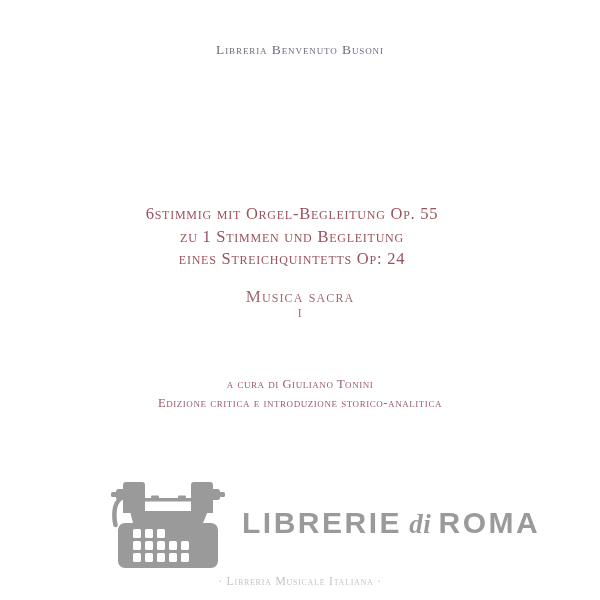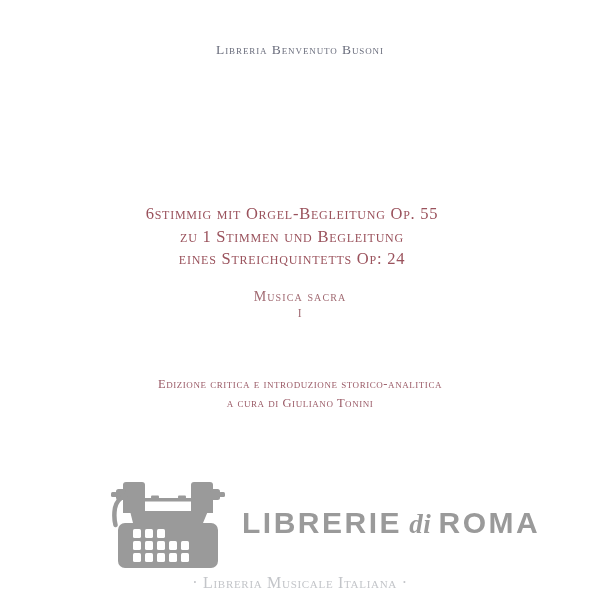--- a/index.html
+++ b/index.html
@@ -74,21 +74,21 @@
   
   .series-block {
     position: absolute;
     top: 289px;
     left: 0;
     width: 600px;
     text-align: center;
   }
   .series-name {
     font-family: "Liberation Serif", "DejaVu Serif", serif;
-    font-size: 14px;
+    font-size: 17px;
     font-variant: small-caps;
     letter-spacing: 1.1px;
     color: #a16a72;
     line-height: 16px;
     white-space: nowrap;
   }
   .series-number {
     font-family: "Liberation Serif", "DejaVu Serif", serif;
     font-size: 11.5px;
     letter-spacing: 0.5px;
@@ -148,21 +148,21 @@
   }
 
   
   .publisher {
     position: absolute;
     top: 574px;
     left: 0;
     width: 600px;
     text-align: center;
     font-family: "Liberation Serif", "DejaVu Serif", serif;
-    font-size: 16px;
+    font-size: 12px;
     font-variant: small-caps;
     letter-spacing: 0.7px;
     color: #c3c5c9;
     white-space: nowrap;
   }
 </style>
 </head>
 <body>
 
 <div class="page">
@@ -175,22 +175,22 @@
     <div class="subtitle-line">zu 1 Stimmen und Begleitung</div>
     <div class="subtitle-line">eines Streichquintetts Op: 24</div>
   </div>
 
   <div class="series-block">
     <div class="series-name">Musica sacra</div>
     <div class="series-number">I</div>
   </div>
 
   <div class="credits-block">
+    <div class="credits-line">a cura di Giuliano Tonini</div>
     <div class="credits-line">Edizione critica e introduzione storico-analitica</div>
-    <div class="credits-line">a cura di Giuliano Tonini</div>
   </div>
 
   <div class="watermark">
     <div class="wm-mark">
       <svg viewBox="0 0 120 96" width="120" height="96" aria-hidden="true">
         <g fill="#9a9a9a">
 
           <path d="M18 6 h16 a3 3 0 0 1 3 3 v28 h-22 v-28 a3 3 0 0 1 3 -3 z"></path>
 
           <rect x="8" y="13" width="10" height="11" rx="2.5"></rect>

